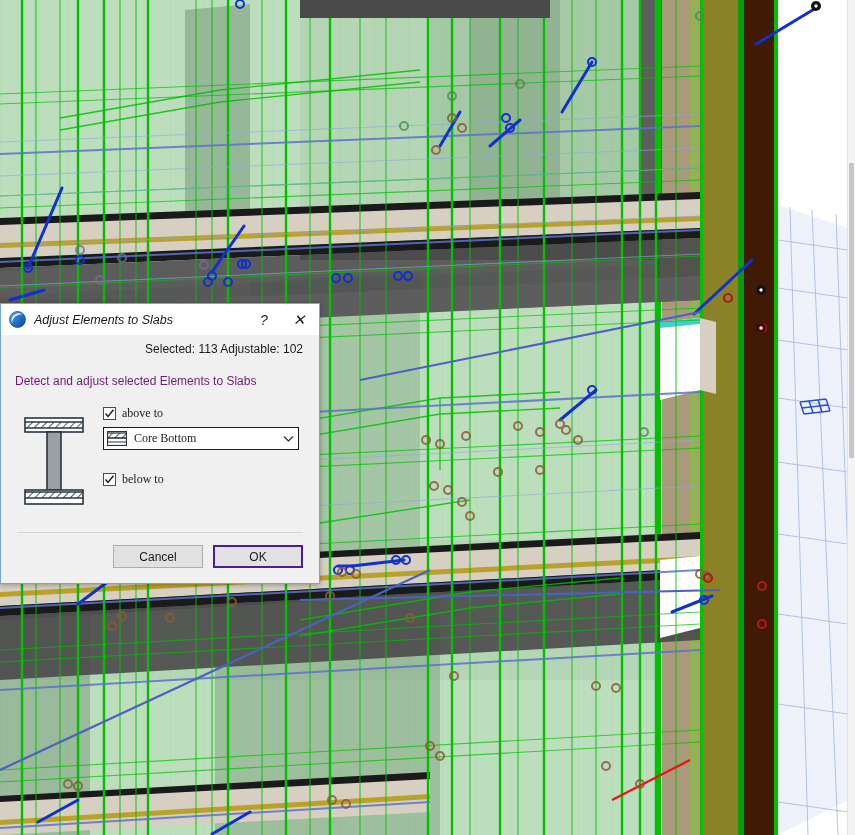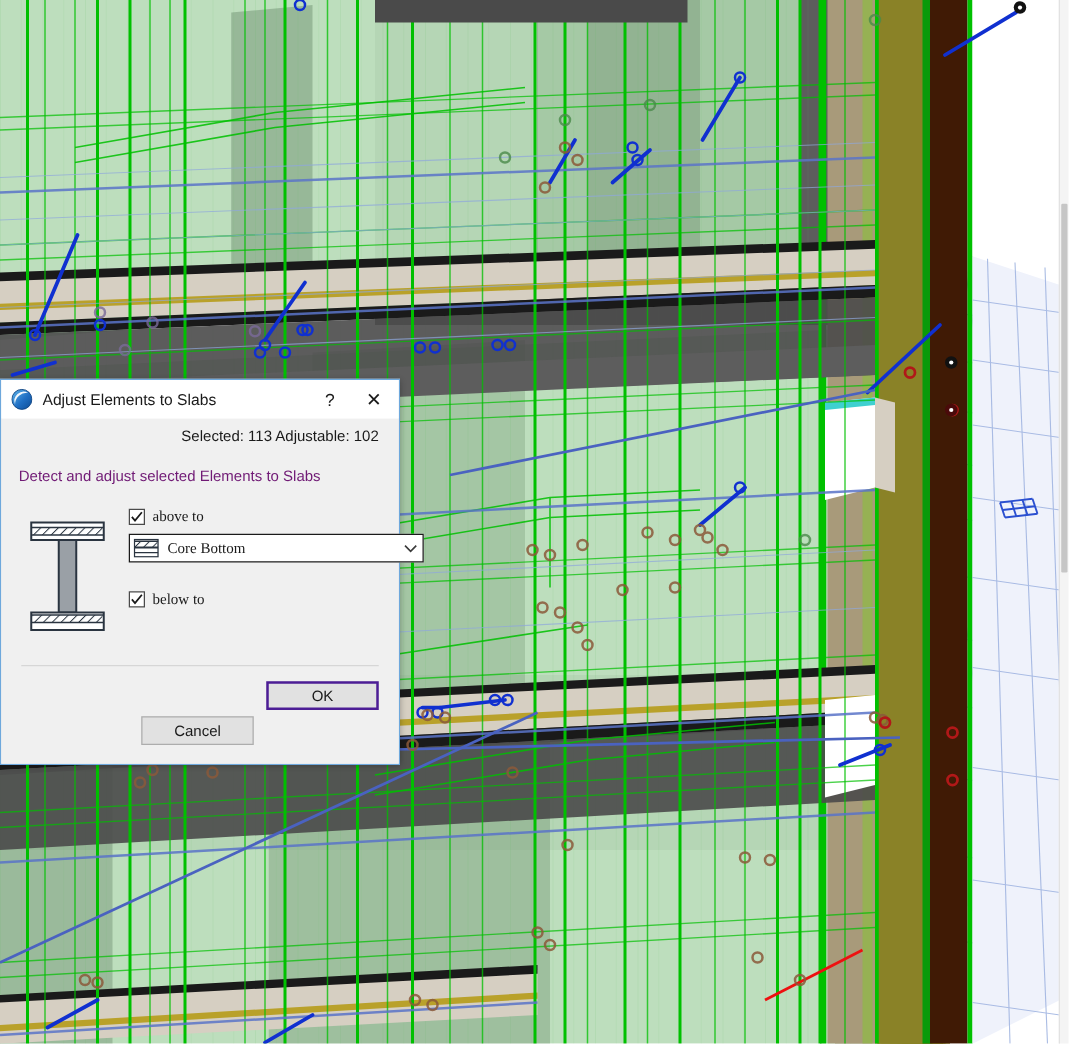--- a/index.html
+++ b/index.html
@@ -56,20 +56,21 @@
     box-sizing: border-box;
   }
 
   .titlebar {
     height: 31px;
     background: #ffffff;
     display: flex;
     align-items: center;
     padding: 0 0 0 8px;
     box-sizing: border-box;
+    font-style: italic;
   }
   .app-icon {
     width: 17px; height: 17px;
     flex: 0 0 auto;
     margin-right: 8px;
   }
   .title-text {
     flex: 1 1 auto;
     font-size: 12.5px;
     color: #1a1a1a;
@@ -146,21 +147,21 @@
   .cbox svg { position: absolute; left: 0; top: 0; }
   .check-label { font-size: 12px; color: #1a1a1a; }
 
   .combo {
     height: 23px;
     background: #ffffff;
     border: 1px solid #1a1a1a;
     display: flex;
     align-items: center;
     box-sizing: border-box;
-    width: 236px;
+    width: 196px;
     padding: 0 2px 0 3px;
   }
   .combo .slab-icon {
     width: 20px; height: 15px;
     flex: 0 0 auto;
     margin-right: 7px;
   }
   .combo .combo-val {
     flex: 1 1 auto;
     font-size: 12px;
@@ -196,21 +197,20 @@
     display: flex;
     align-items: center;
     justify-content: center;
     box-sizing: border-box;
     color: #1a1a1a;
     user-select: none;
   }
   .btn.cancel {
     background: #e1e1e1;
     border: 1px solid #adadad;
-    margin-top: 28px;
   }
   .btn.ok {
     background: #e1e1e1;
     border: 2px solid #4c1d95;
   }
 </style>
 </head>
 <body>
 
 <div id="app">

